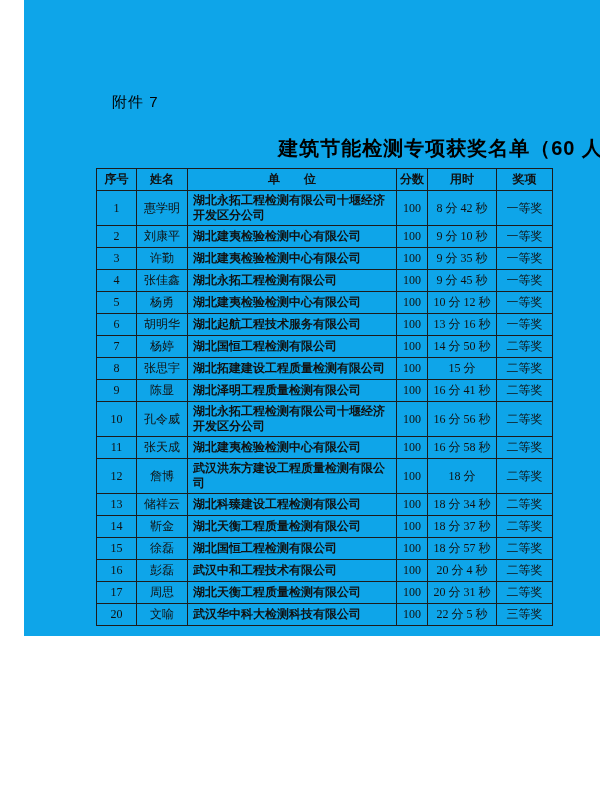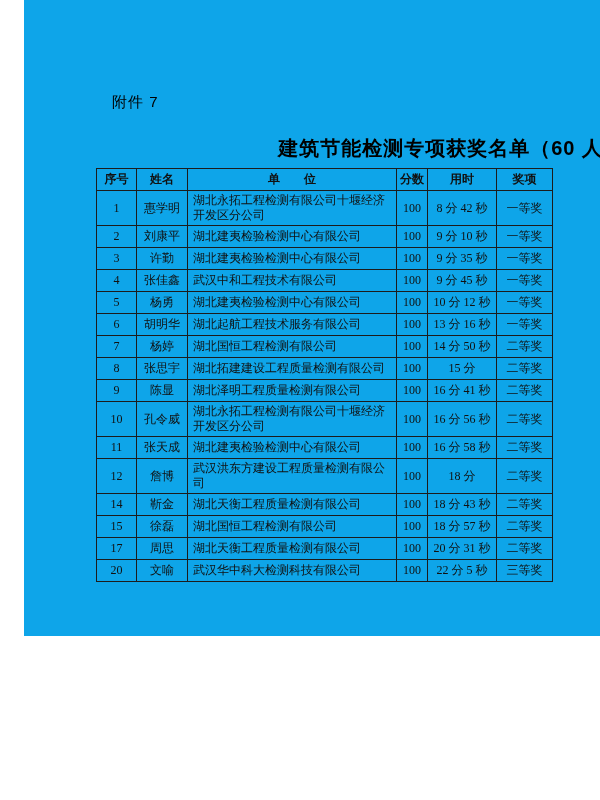--- a/index.html
+++ b/index.html
@@ -62,20 +62,21 @@
     font-weight: 700;
     height: 17px;
   }
   .award-table td {
     height: 17px;
   }
   .award-table td.cell-unit {
     text-align: left;
     padding-left: 5px;
     padding-right: 4px;
+    font-weight: bold;
   }
   .col-no    { width: 40px; }
   .col-name  { width: 51px; }
   .col-unit  { width: 209px; }
   .col-score { width: 31px; }
   .col-time  { width: 69px; }
   .col-award { width: 56px; }
   .page-number {
     position: absolute;
     top: 730px;
@@ -135,21 +136,21 @@
           <td class="cell-no">3</td>
           <td class="cell-name">许勤</td>
           <td class="cell-unit">湖北建夷检验检测中心有限公司</td>
           <td class="cell-score">100</td>
           <td class="cell-time">9 分 35 秒</td>
           <td class="cell-award">一等奖</td>
         </tr>
         <tr>
           <td class="cell-no">4</td>
           <td class="cell-name">张佳鑫</td>
-          <td class="cell-unit">武汉中和工程技术有限公司</td>
+          <td class="cell-unit">湖北永拓工程检测有限公司</td>
           <td class="cell-score">100</td>
           <td class="cell-time">9 分 45 秒</td>
           <td class="cell-award">一等奖</td>
         </tr>
         <tr>
           <td class="cell-no">5</td>
           <td class="cell-name">杨勇</td>
           <td class="cell-unit">湖北建夷检验检测中心有限公司</td>
           <td class="cell-score">100</td>
           <td class="cell-time">10 分 12 秒</td>
@@ -205,36 +206,52 @@
         </tr>
         <tr>
           <td class="cell-no">12</td>
           <td class="cell-name">詹博</td>
           <td class="cell-unit">武汉洪东方建设工程质量检测有限公司</td>
           <td class="cell-score">100</td>
           <td class="cell-time">18 分</td>
           <td class="cell-award">二等奖</td>
         </tr>
         <tr>
+          <td class="cell-no">13</td>
+          <td class="cell-name">储祥云</td>
+          <td class="cell-unit">湖北科臻建设工程检测有限公司</td>
+          <td class="cell-score">100</td>
+          <td class="cell-time">18 分 34 秒</td>
+          <td class="cell-award">二等奖</td>
+        </tr>
+        <tr>
           <td class="cell-no">14</td>
           <td class="cell-name">靳金</td>
           <td class="cell-unit">湖北天衡工程质量检测有限公司</td>
           <td class="cell-score">100</td>
-          <td class="cell-time">18 分 43 秒</td>
+          <td class="cell-time">18 分 37 秒</td>
           <td class="cell-award">二等奖</td>
         </tr>
         <tr>
           <td class="cell-no">15</td>
           <td class="cell-name">徐磊</td>
           <td class="cell-unit">湖北国恒工程检测有限公司</td>
           <td class="cell-score">100</td>
           <td class="cell-time">18 分 57 秒</td>
           <td class="cell-award">二等奖</td>
         </tr>
         <tr>
+          <td class="cell-no">16</td>
+          <td class="cell-name">彭磊</td>
+          <td class="cell-unit">武汉中和工程技术有限公司</td>
+          <td class="cell-score">100</td>
+          <td class="cell-time">20 分 4 秒</td>
+          <td class="cell-award">二等奖</td>
+        </tr>
+        <tr>
           <td class="cell-no">17</td>
           <td class="cell-name">周思</td>
           <td class="cell-unit">湖北天衡工程质量检测有限公司</td>
           <td class="cell-score">100</td>
           <td class="cell-time">20 分 31 秒</td>
           <td class="cell-award">二等奖</td>
         </tr>
         <tr>
           <td class="cell-no">20</td>
           <td class="cell-name">文喻</td>

